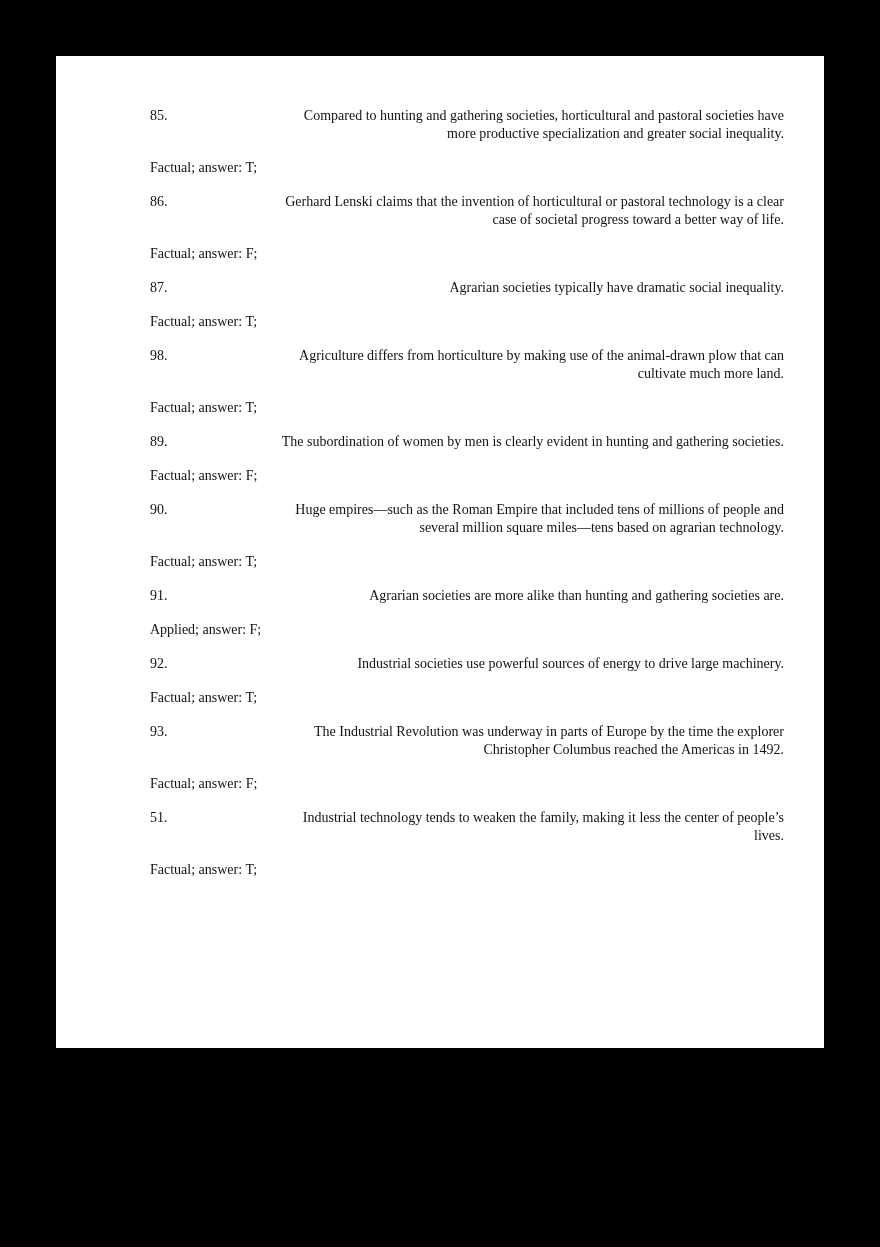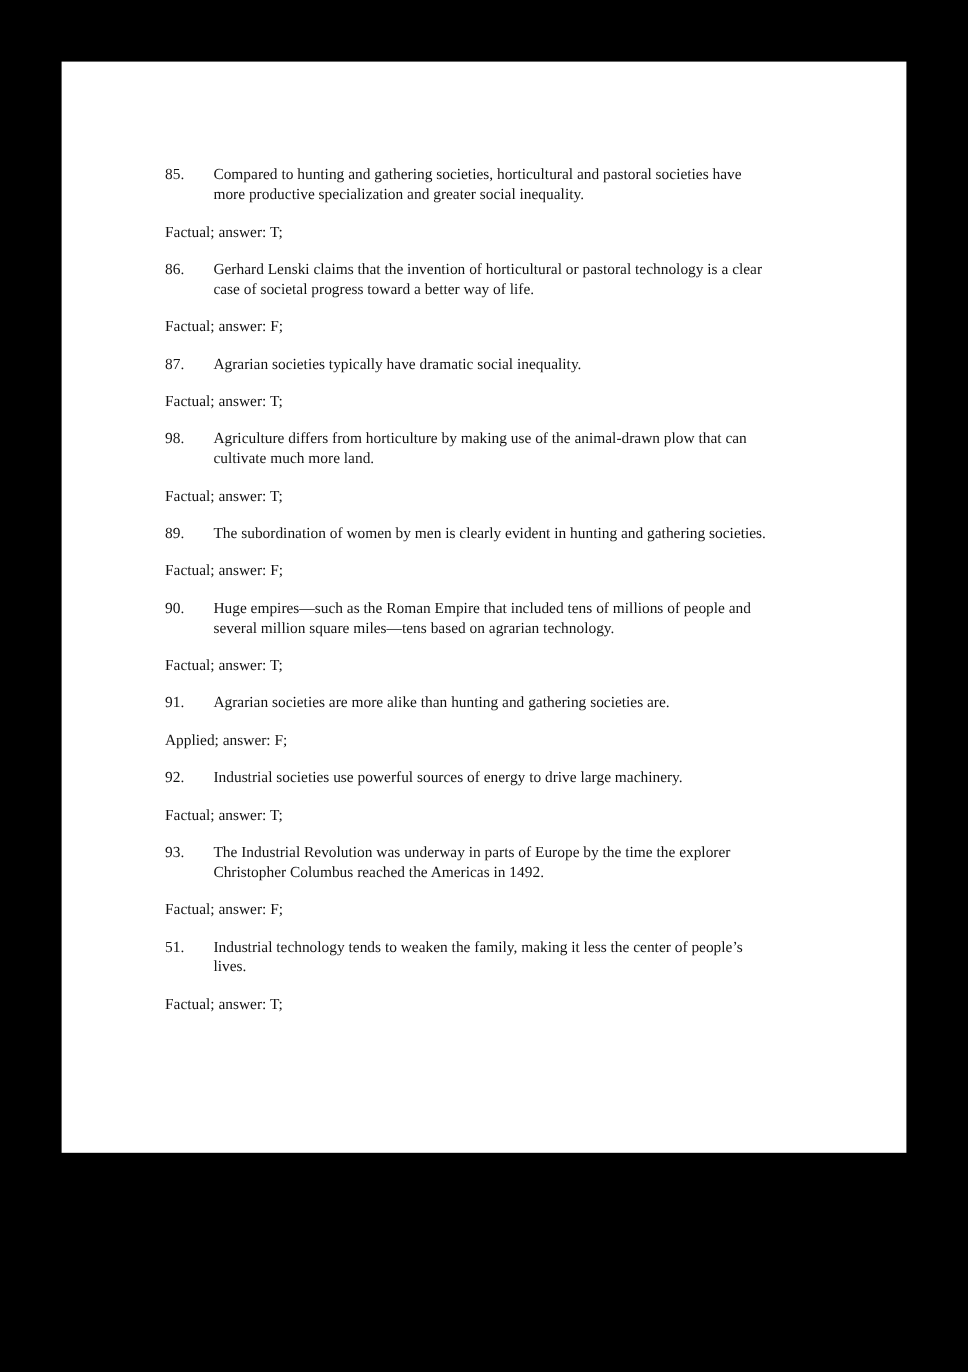--- a/index.html
+++ b/index.html
@@ -17,40 +17,41 @@
     position: absolute;
     left: 56px;
     top: 56px;
     width: 768px;
     height: 992px;
     background: #ffffff;
     overflow: hidden;
   }
   .content {
     box-sizing: border-box;
-    padding: 95px 40px 0 94px;
+    padding: 51px 40px 0 94px;
     font-size: 14px;
     line-height: 18px;
     color: #121212;
   }
   .q-row {
     display: flex;
     margin: 0 0 16px 0;
   }
   .q-num {
     flex: none;
     width: 44px;
   }
   .q-text {
     flex: 1 1 auto;
     min-width: 0;
   }
   .q-line {
     display: block;
     white-space: nowrap;
+    text-align: right;
   }
   .answer-line {
     margin: 0 0 16px 0;
     white-space: nowrap;
   }
 </style>
 </head>
 <body>
 
 <div class="page">

